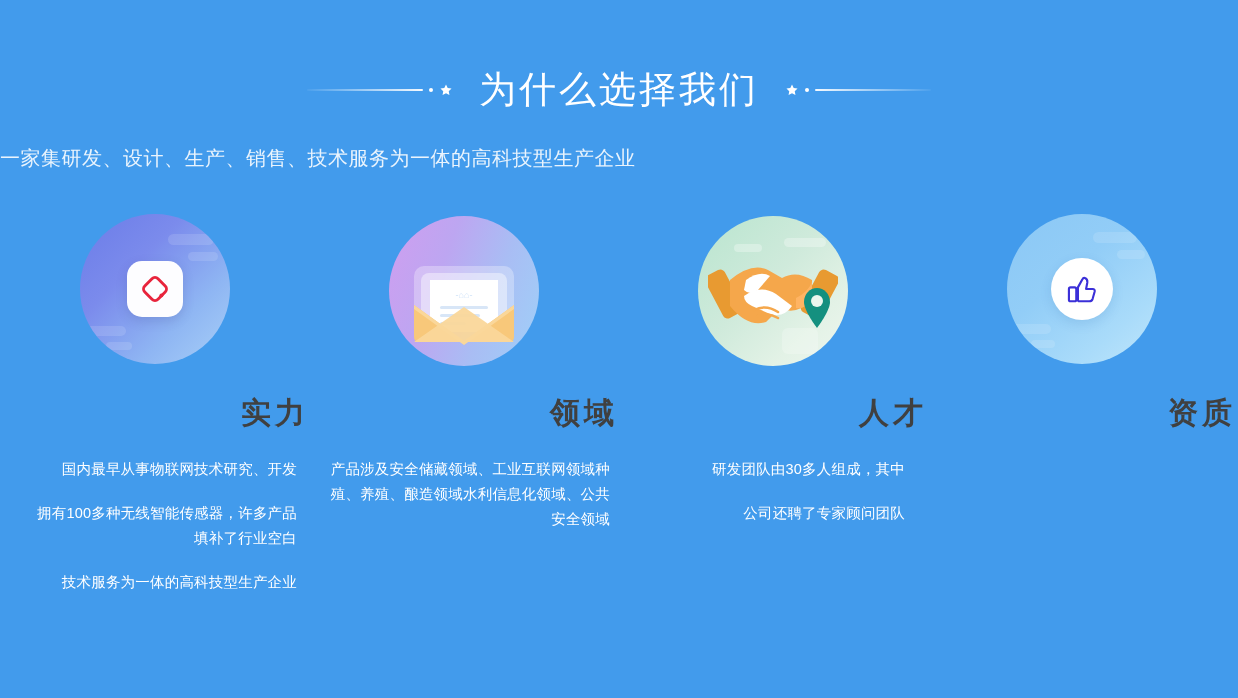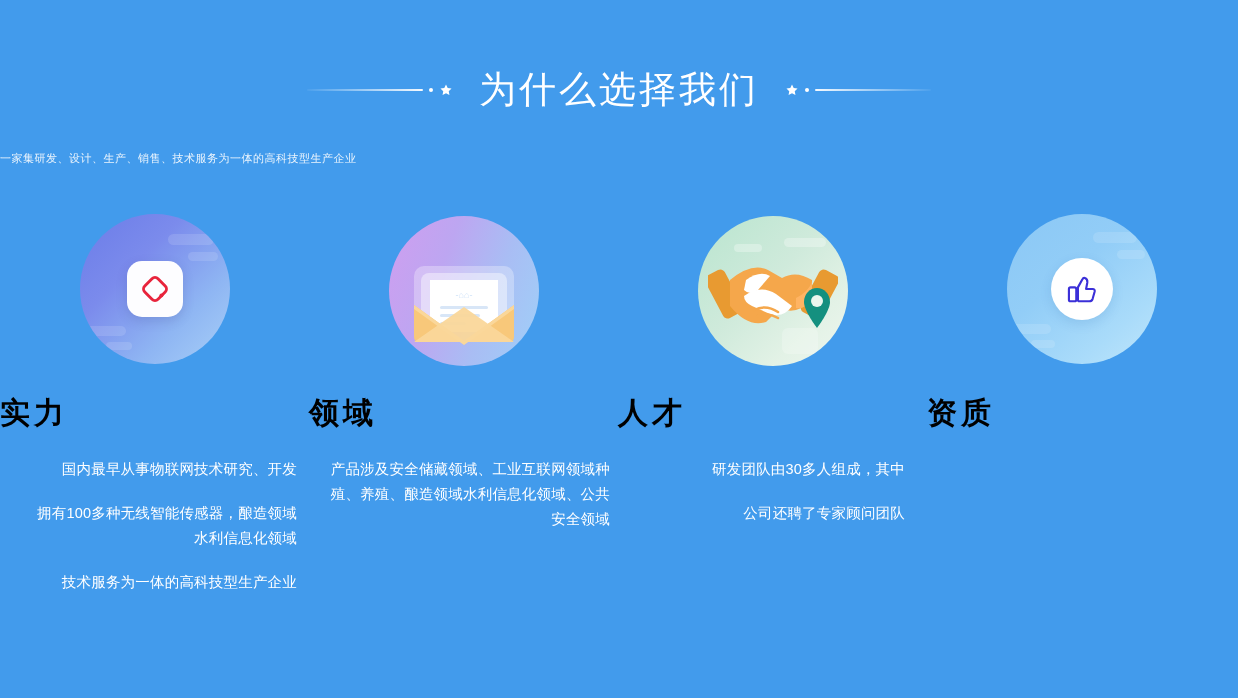--- a/index.html
+++ b/index.html
@@ -62,21 +62,21 @@
   .page-title {
     color: #ffffff;
     font-size: 37px;
     font-weight: 400;
     letter-spacing: 3px;
     line-height: 46px;
     white-space: nowrap;
   }
   .page-subtitle {
     color: #eaf4fd;
-    font-size: 11px;
+    font-size: 20px;
     line-height: 24px;
     margin-top: 28px;
     letter-spacing: 0.5px;
   }
 
   
   .columns {
     position: absolute;
     top: 200px;
     left: 0;
@@ -107,22 +107,22 @@
     position: absolute;
     background: rgba(255,255,255,0.13);
     border-radius: 6px;
   }
   .c1 { background: linear-gradient(135deg, #6b7ce8 0%, #7b8bec 35%, #8fb6f3 70%, #a8d0f7 100%); margin-top: 14px; }
   .c2 { background: linear-gradient(110deg, #cf9ef0 0%, #bda6f1 35%, #a9bdf4 65%, #9fd0f8 100%); margin-top: 16px; }
   .c3 { background: linear-gradient(135deg, #b9e5cf 0%, #cfeadb 45%, #e3f2e6 75%, #eef6ef 100%); margin-top: 16px; }
   .c4 { background: linear-gradient(140deg, #8cc8f5 0%, #92cdf7 40%, #a9dbfa 75%, #bfe6fb 100%); margin-top: 14px; }
 
   .col-title {
-    text-align: left;
-    color: #000000;
+    text-align: right;
+    color: #404040;
     font-size: 30px;
     font-weight: bold;
     letter-spacing: 4px;
     line-height: 40px;
     margin-top: 8px;
   }
   .col-body {
     margin-top: 24px;
     padding: 0 0 0 0;
     text-align: right;
@@ -205,21 +205,21 @@
           <svg width="34" height="34" viewBox="0 0 40 40">
             <rect x="9" y="9" width="22" height="22" rx="5" ry="5" transform="rotate(45 20 20)" fill="none" stroke="#e8243c" stroke-width="3.4"></rect>
             <circle cx="27.5" cy="27.5" r="2.3" fill="#e8243c"></circle>
           </svg>
         </div>
       </div>
     </div>
     <div class="col-title">实力</div>
     <div class="col-body">
       <p>国内最早从事物联网技术研究、开发</p>
-      <p>拥有100多种无线智能传感器，酿造领域水利信息化领域</p>
+      <p>拥有100多种无线智能传感器，许多产品填补了行业空白</p>
       <p>技术服务为一体的高科技型生产企业</p>
     </div>
   </div>
 
   <div class="col col2">
     <div class="icon-wrap">
       <div class="circle c2">
         <svg width="118" height="100" viewBox="0 0 118 100" style="margin-top:16px;">
           <rect x="9" y="17" width="100" height="62" rx="10" fill="#ffffff" opacity="0.30"></rect>
           <rect x="16" y="24" width="86" height="55" rx="8" fill="#ffffff" opacity="0.42"></rect>

